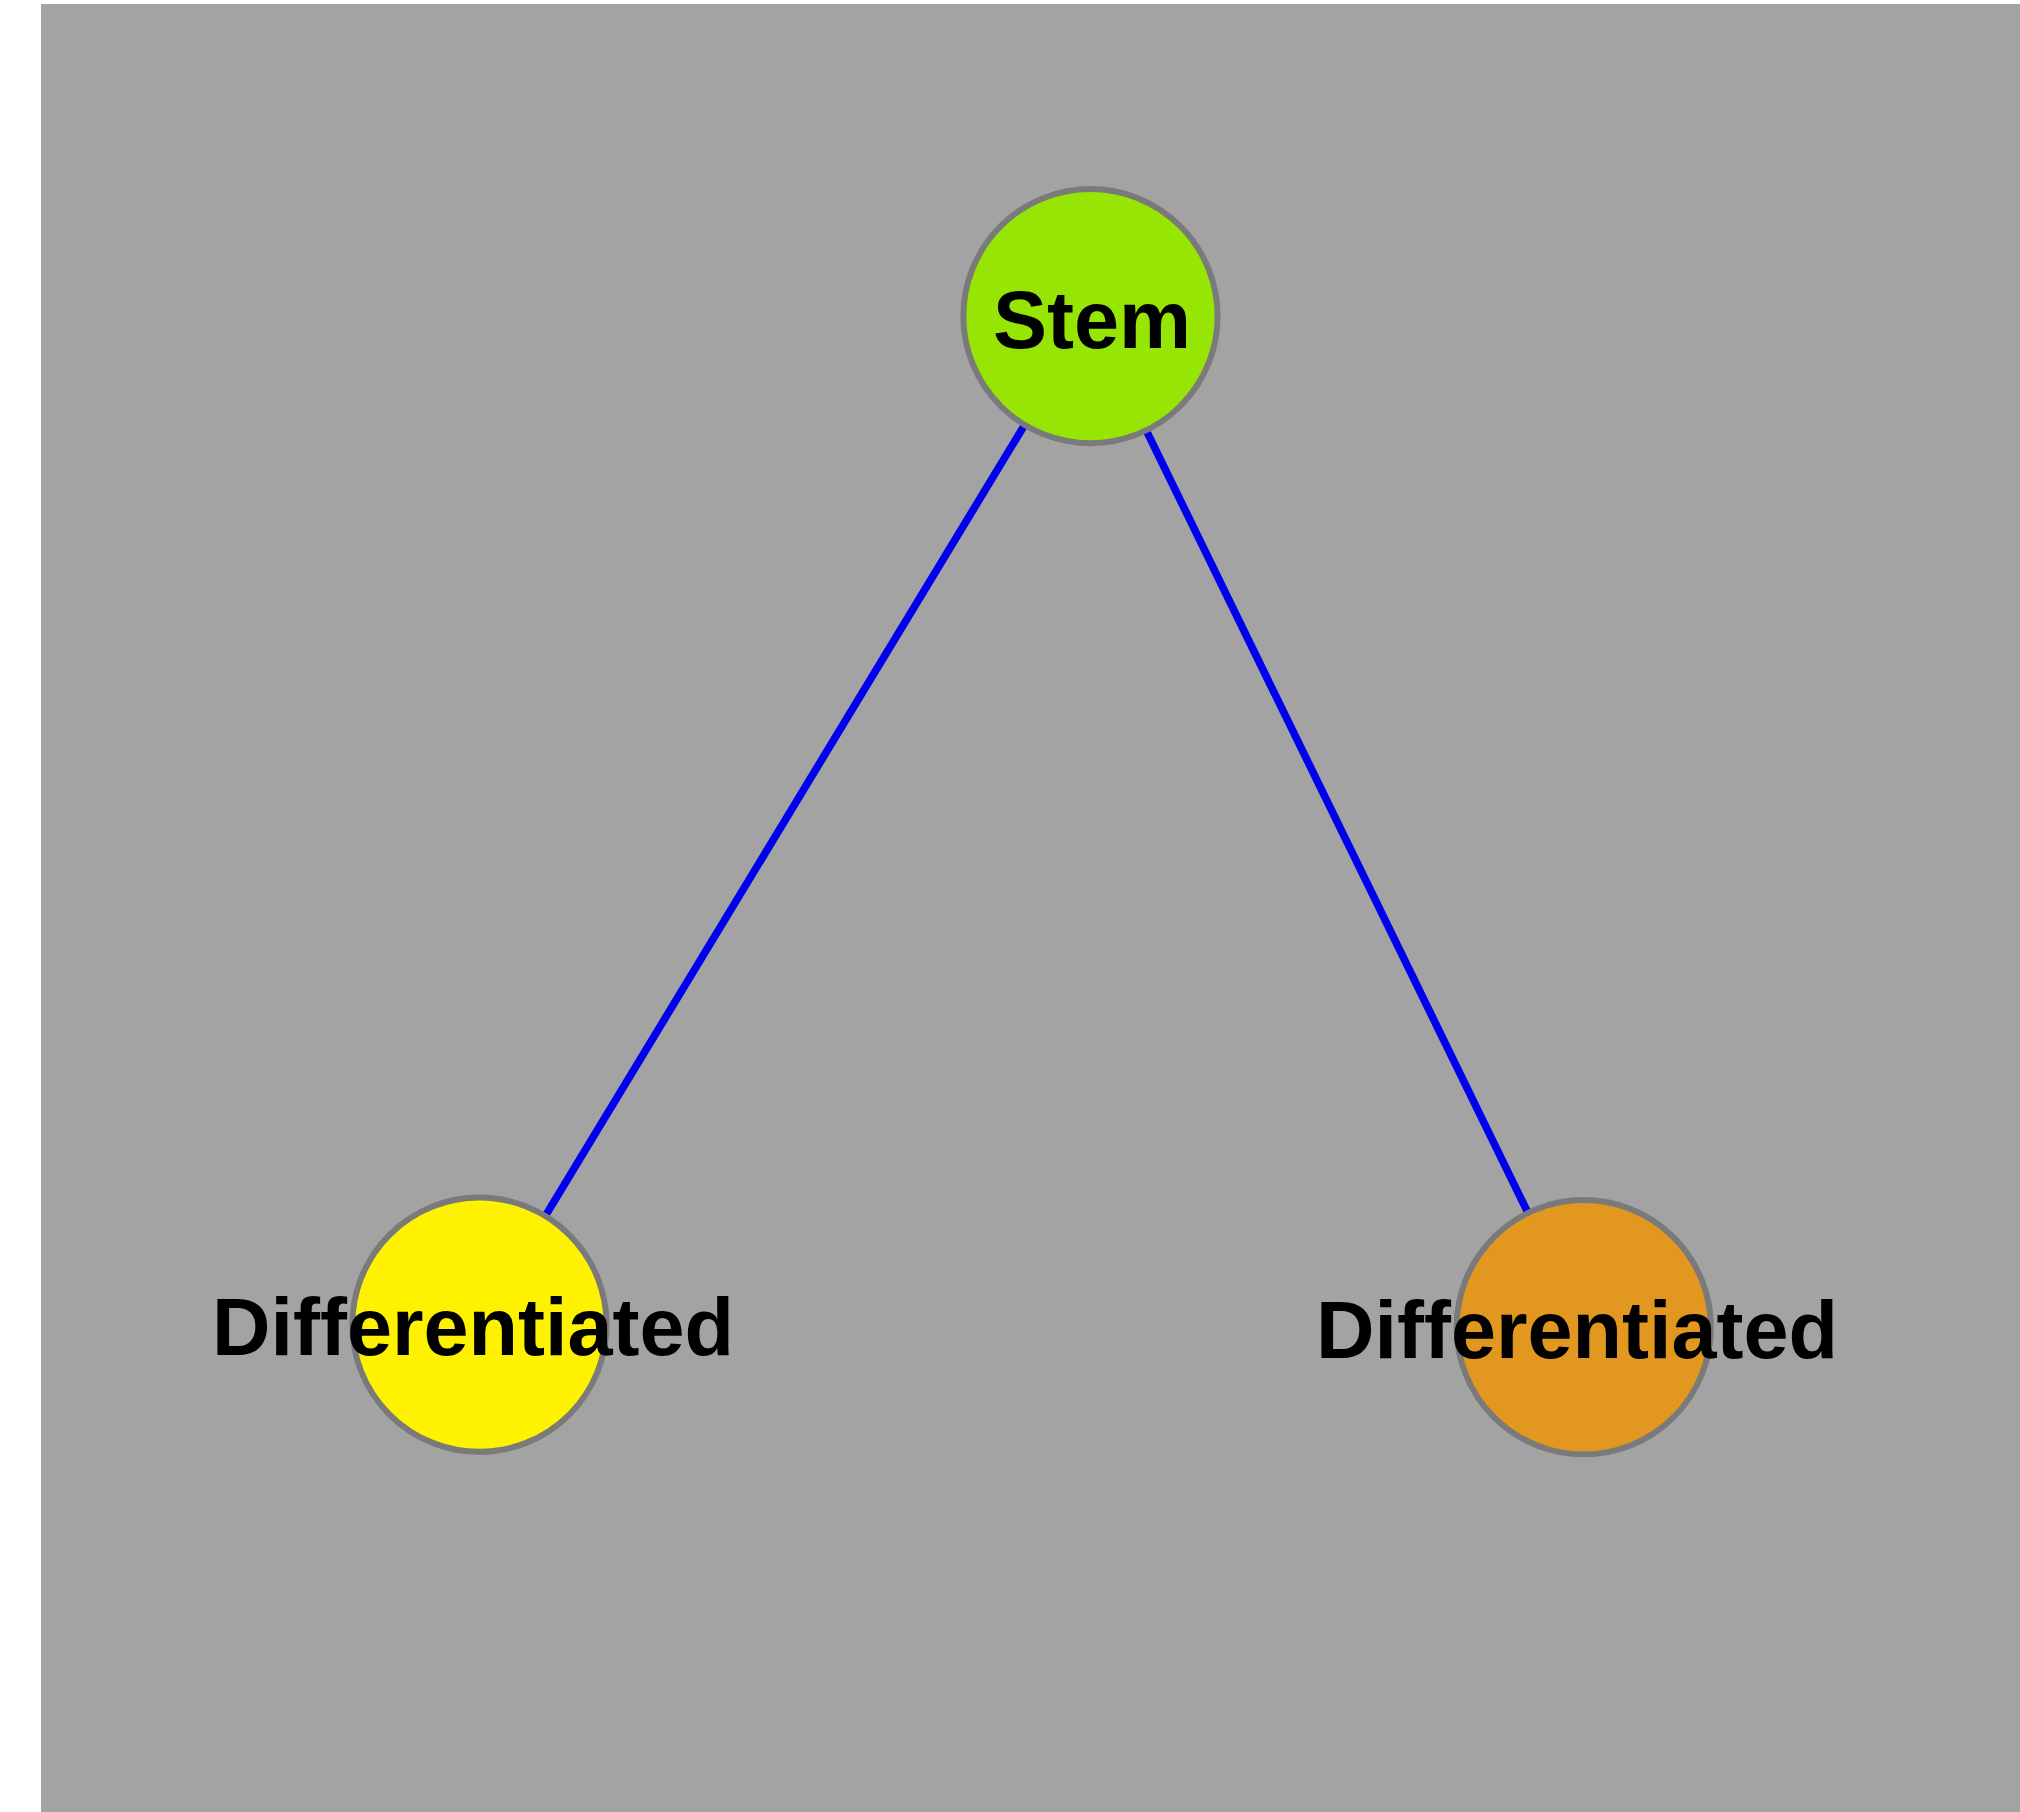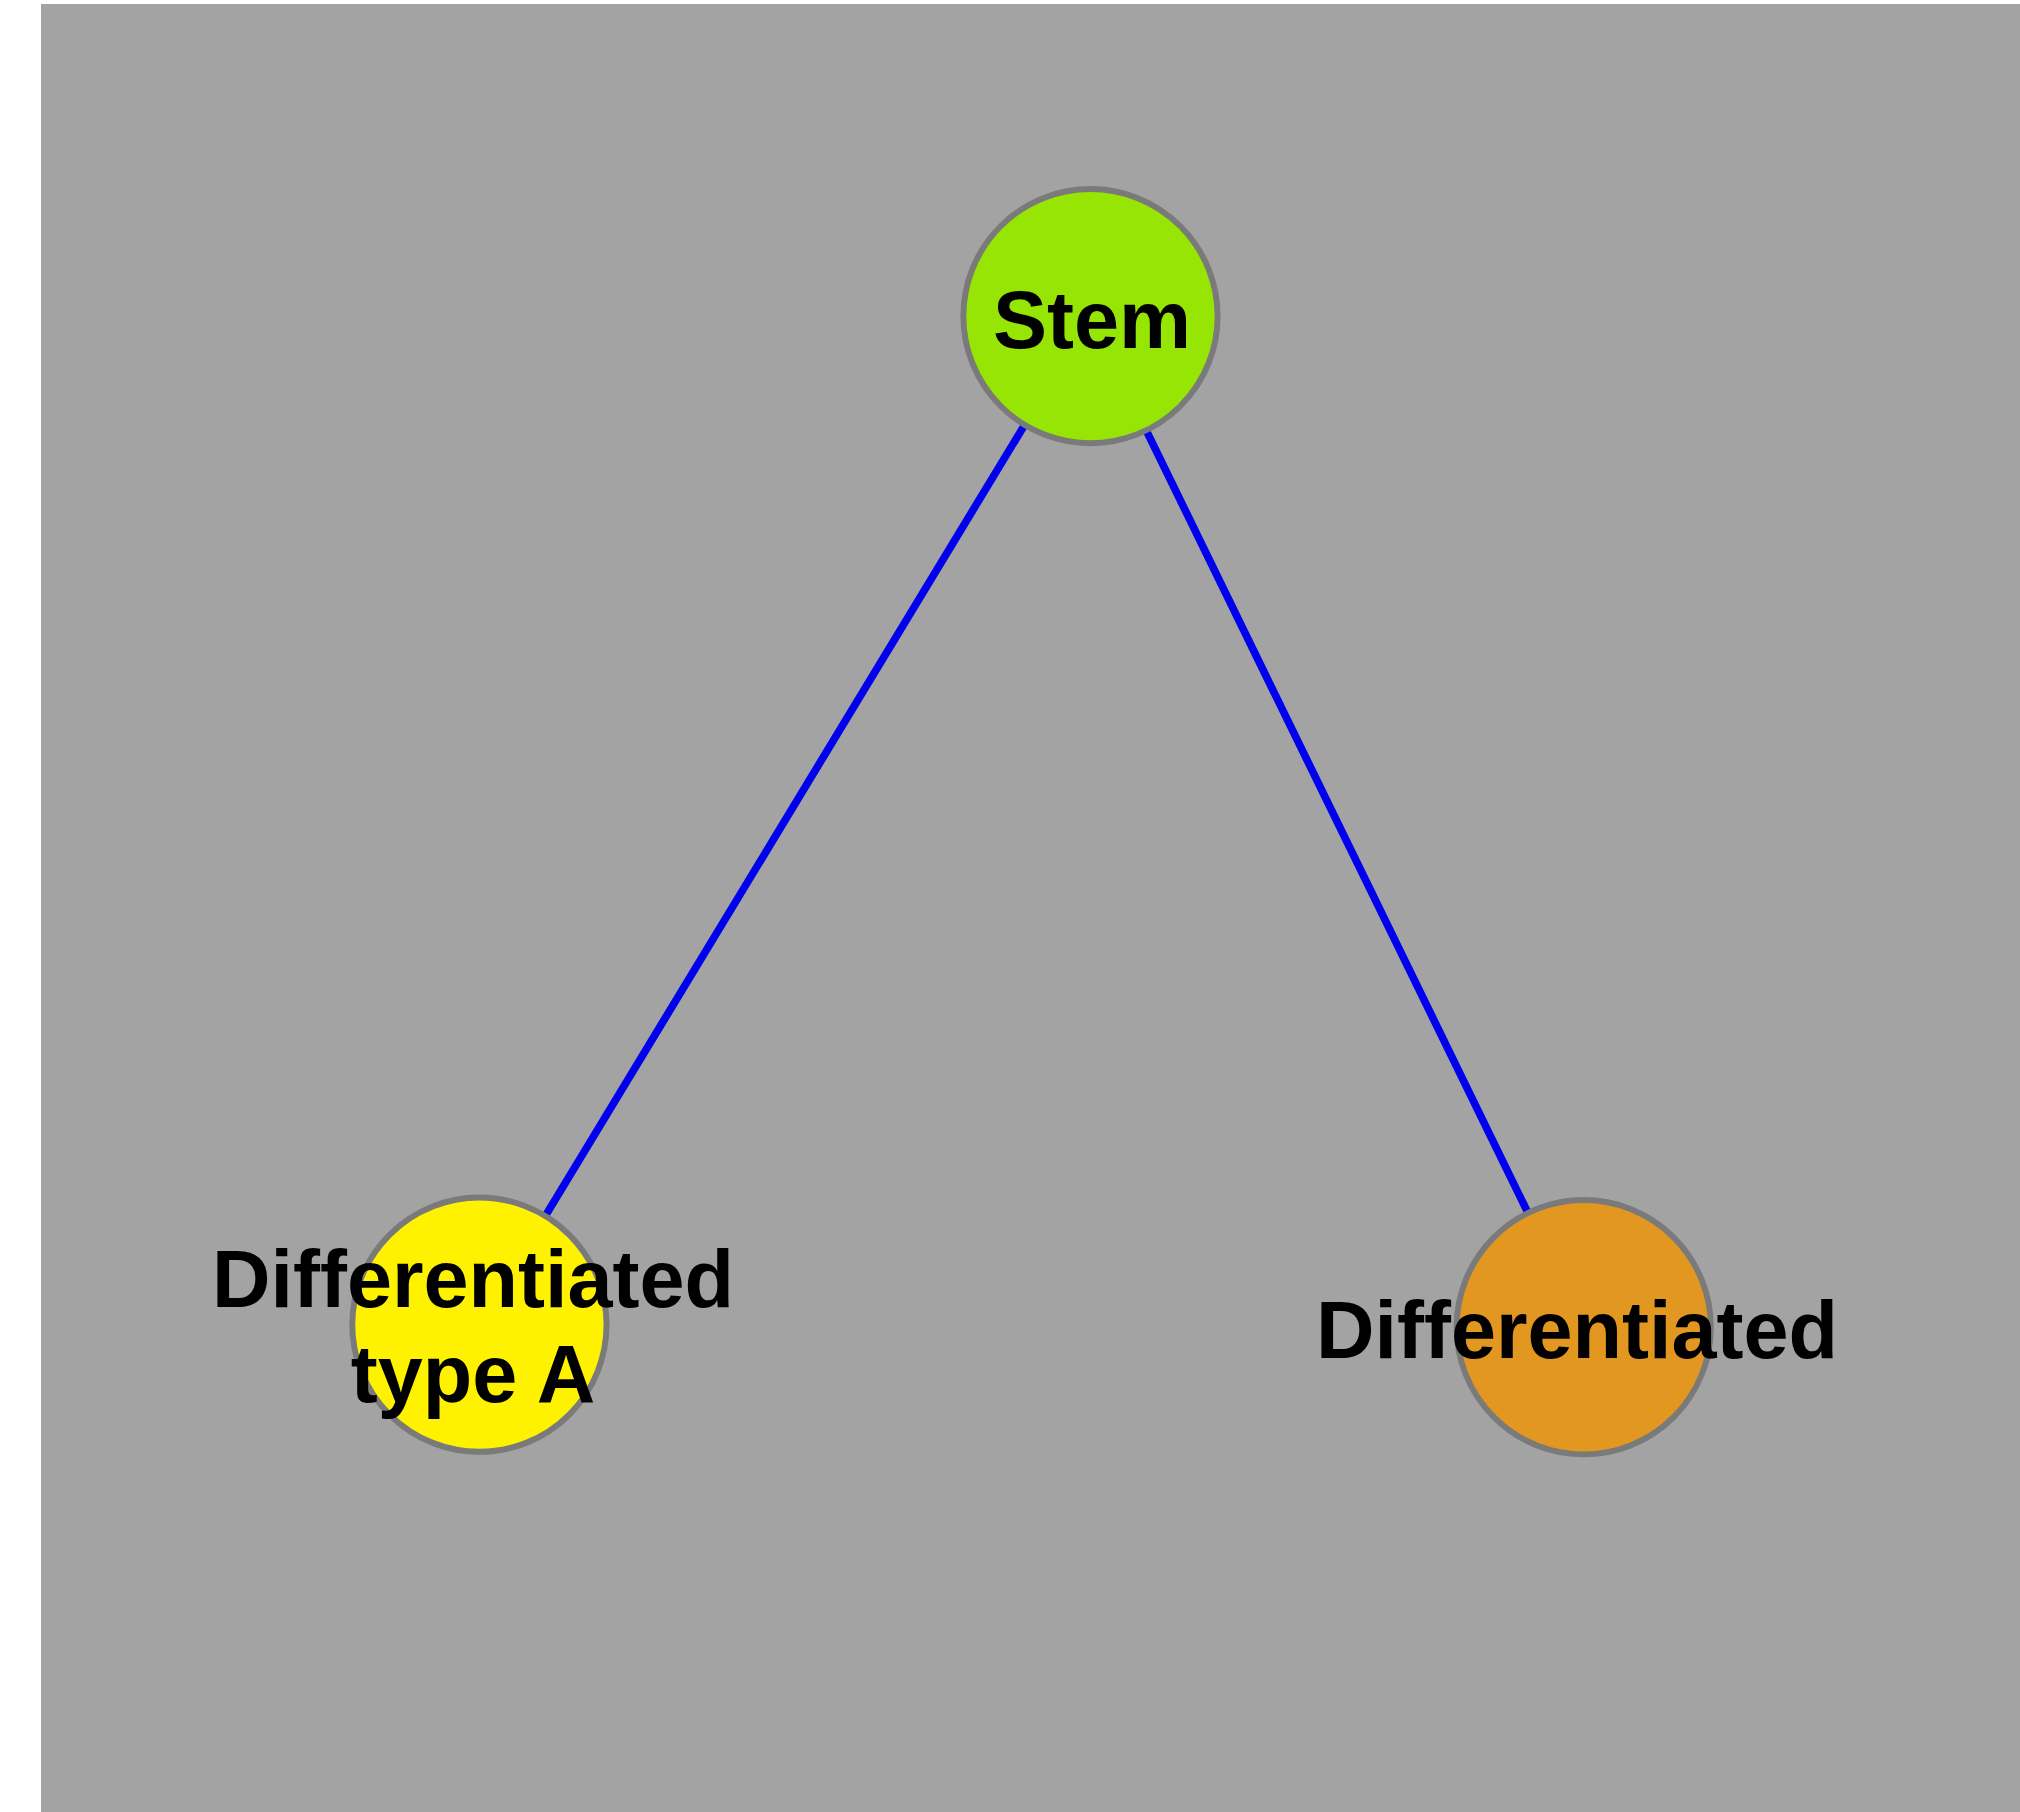--- a/index.html
+++ b/index.html
@@ -68,21 +68,20 @@
     </g>
     <g>
       <circle class="node-circle" cx="1820" cy="1566" r="150" stroke="#7A7A7A" fill="#E29820"></circle>
     </g>
   </svg>
 
   <div class="node-label" style="left: 1051px; top: 320px; color: rgb(0, 0, 0);">Stem</div>
 
   <div class="node-label" style="left: 432px; top: 1327px; color: rgb(0, 0, 0);">
     <span class="label-line">Differentiated</span>
-    <span class="label-line">type A</span>
   </div>
 
   <div class="node-label" style="left: 1536px; top: 1330px; color: rgb(0, 0, 0);">
     <span class="label-line">Differentiated</span>
   </div>
 
 </div>
 
 
 </body></html>

